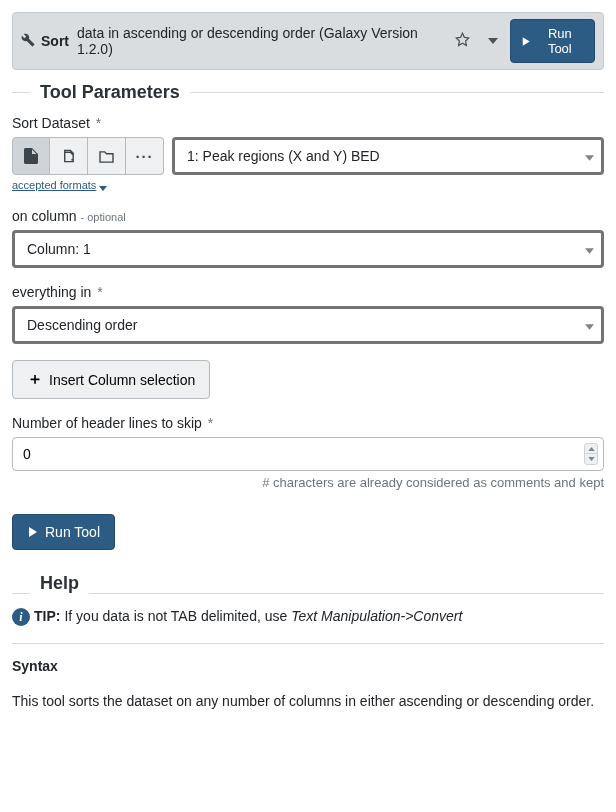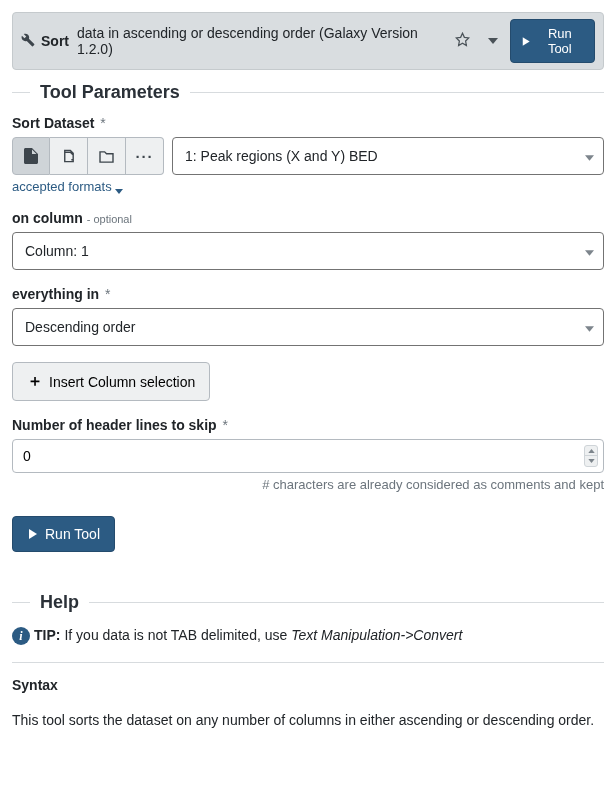--- a/index.html
+++ b/index.html
@@ -15,39 +15,39 @@
   .run-tool-btn { background: #2c5b83; color: #fff; border: 1px solid #244b6d; border-radius: 4px; padding: 6px 10px; font-size: 13px; display: flex; align-items: center; gap: 4px; cursor: pointer; }
   .run-tool-btn svg { fill: #fff; }
   
   .section-divider { display: flex; align-items: center; margin: 6px 12px 12px 12px; }
   .section-divider::before { content: ""; width: 18px; height: 1px; background: #d7dbde; margin-right: 10px; }
   .section-divider::after { content: ""; flex: 1; height: 1px; background: #d7dbde; margin-left: 10px; }
   .section-divider h3 { font-size: 18px; font-weight: 700; color: #2b3138; }
   
   .form-body { padding: 0 12px; }
   .form-group { margin-bottom: 16px; }
-  .form-label { font-weight: 700; font-size: 14px; color: #212529; display: inline-block; margin-bottom: 6px; }
+  .form-label { font-weight: 400; font-size: 14px; color: #212529; display: inline-block; margin-bottom: 6px; }
   .req-mark { color: #6c757d; font-weight: 400; margin-left: 2px; }
   .optional-tag { color: #6c757d; font-size: 11px; font-weight: 400; margin-left: 0; }
   
   .dataset-row { display: flex; gap: 8px; }
   .btn-group { display: flex; }
   .icon-btn { width: 38px; height: 38px; border: 1px solid #b4bac0; background: #eef0f1; display: flex; align-items: center; justify-content: center; cursor: pointer; }
   .icon-btn:first-child { border-radius: 4px 0 0 4px; }
   .icon-btn:last-child { border-radius: 0 4px 4px 0; }
   .icon-btn + .icon-btn { border-left: none; }
   .icon-btn.active { background: #cfd4d8; }
   .icon-btn svg { fill: #3d454c; }
   .ellipsis-text { font-weight: 700; font-size: 15px; letter-spacing: 1px; color: #3d454c; }
   
   .select-wrap { flex: 1; position: relative; }
-  .select-box { width: 100%; height: 38px; border: 1px solid #737373; border-radius: 4px; background: #fff; padding: 0 30px 0 12px; font-size: 14px; color: #212529; display: flex; align-items: center; cursor: pointer; }
+  .select-box { width: 100%; height: 38px; border: 3px solid #737373; border-radius: 4px; background: #fff; padding: 0 30px 0 12px; font-size: 14px; color: #212529; display: flex; align-items: center; cursor: pointer; }
   .select-caret { position: absolute; right: 10px; top: 50%; transform: translateY(-50%); pointer-events: none; }
   
-  .accepted-link { color: #2c5b83; font-size: 13px; margin-top: 4px; display: inline-flex; align-items: flex-end; gap: 3px; cursor: pointer; }
+  .accepted-link { color: #2c5b83; font-size: 11px; margin-top: 4px; display: inline-flex; align-items: flex-end; gap: 3px; cursor: pointer; text-decoration: underline; }
   
   .insert-btn { border: 1px solid #b4bac0; background: #eef0f1; border-radius: 4px; padding: 8px 14px; font-size: 14px; display: inline-flex; align-items: center; gap: 6px; cursor: pointer; }
   .plus-icon { font-size: 16px; font-weight: 700; }
   
   .number-wrap { position: relative; }
   .number-input { width: 100%; height: 34px; border: 1px solid #b4bac0; border-radius: 4px; padding: 0 28px 0 10px; font-size: 14px; }
   .spinner { position: absolute; right: 6px; top: 50%; transform: translateY(-50%); width: 14px; display: flex; flex-direction: column; border: 1px solid #cfd4d8; border-radius: 3px; background: #eef0f1; }
   .spinner div { height: 10px; display: flex; align-items: center; justify-content: center; }
   .spinner div:first-child { border-bottom: 1px solid #cfd4d8; }
   
@@ -200,21 +200,21 @@
   </div>
 
   <button class="run-tool-big">
     <svg width="12" height="12" viewBox="0 0 12 12" fill="#fff">
         <path d="M2 1v10l8-5z"></path>
       </svg>
     <span>Run Tool</span>
   </button>
 </div>
 
-<div class="section-divider" style="margin-top:40px;">
+<div class="section-divider" style="margin-top:23px;align-items:flex-end;">
   <h3>Help</h3>
 </div>
 
 <div class="help-body">
   <div class="info-line">
     <span class="info-icon-circle">i</span>
     <span class="tip-label">TIP:</span>
     <span>If you data is not TAB delimited, use </span>
     <span class="tip-italic">Text Manipulation-&gt;Convert</span>
   </div>

